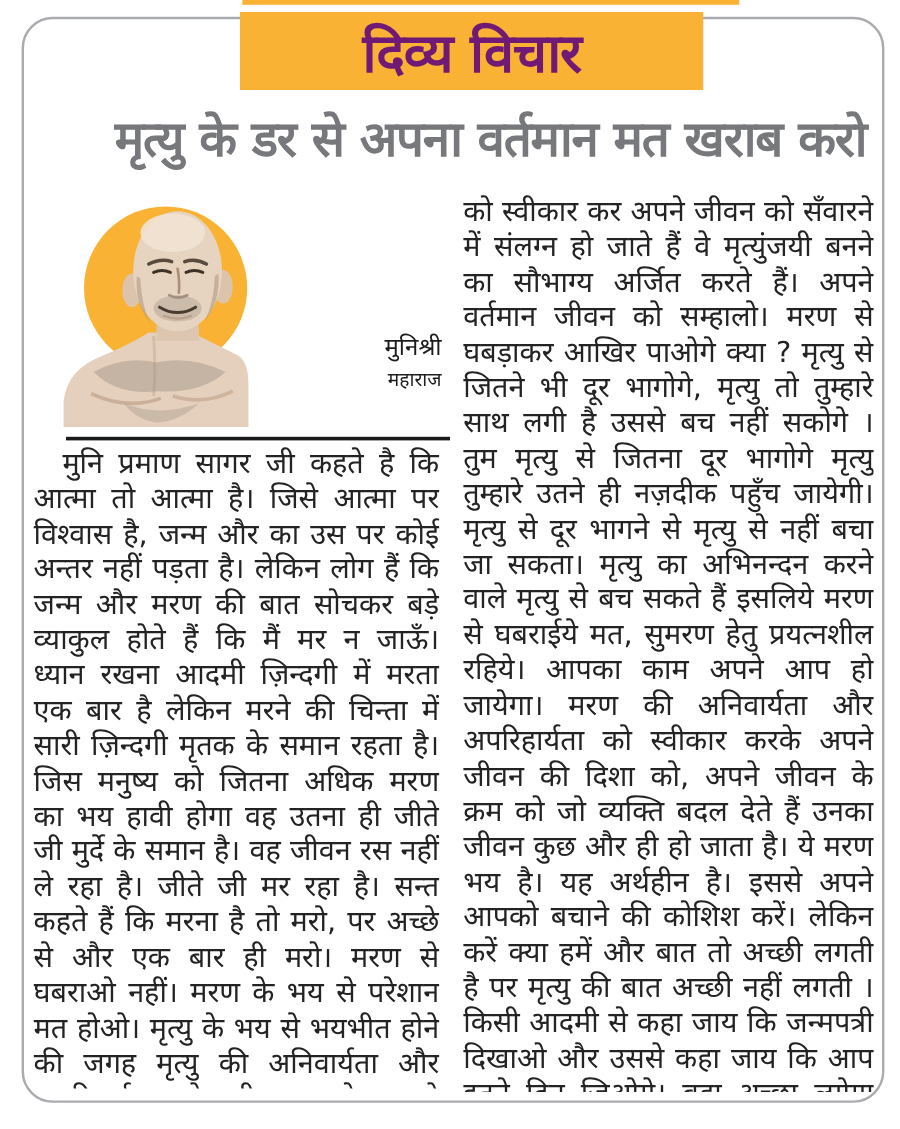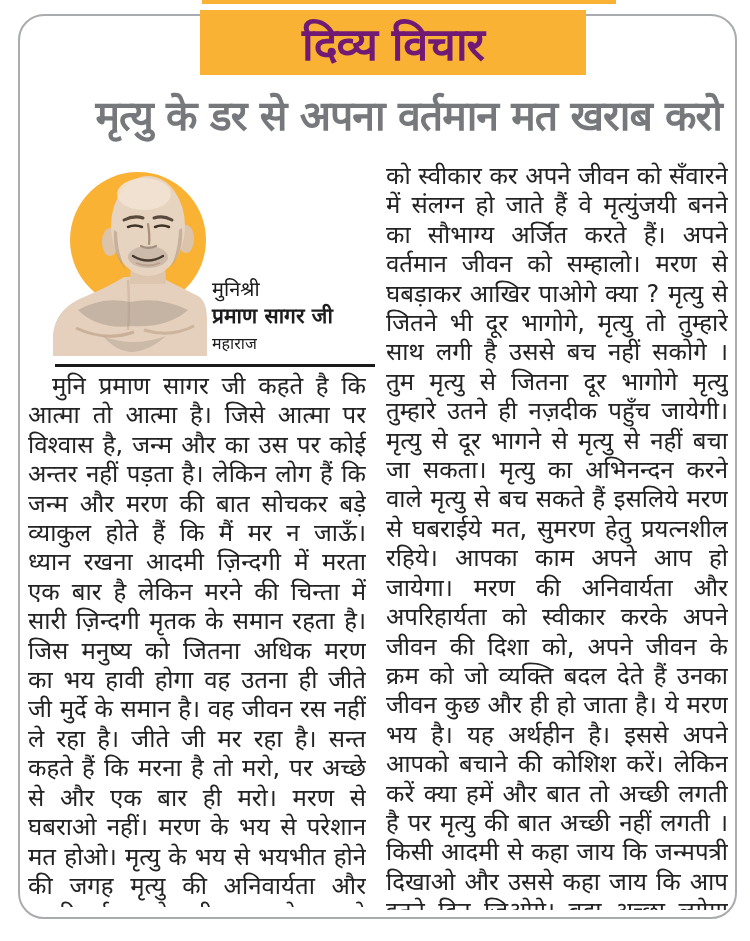--- a/index.html
+++ b/index.html
@@ -34,21 +34,21 @@
   .headline{
     position:absolute;left:28px;top:86px;width:694px;height:56px;
     text-align:right;font-size:41px;font-weight:700;color:var(--headline);
     letter-spacing:-1px;white-space:nowrap;
   }
   .portrait{
     position:absolute;left:48px;top:160px;width:165px;height:196px;
   }
   .caption{
     position:absolute;left:212px;top:276px;width:156px;
-    line-height:27px;color:#1c1c1c;
+    line-height:27px;color:#1c1c1c;text-align:right;
   }
   .caption .honorific{font-size:20px;display:block;}
   .caption .name{font-size:21px;font-weight:700;display:block;}
   .caption .title{font-size:16px;display:block;}
   .divider{
     position:absolute;left:55px;top:364px;width:320px;height:3px;
     background:var(--rule);
   }
   .col{
     position:absolute;
@@ -118,21 +118,20 @@
 
     <ellipse cx="100" cy="97" rx="20" ry="11" fill="#9B8D80" opacity="0.35"></ellipse>
 
     <path d="M85,96 Q100,105 115,96" stroke="#4A3B2F" stroke-width="2.5" fill="none" stroke-linecap="round"></path>
     <path d="M88,103 Q100,108 112,103" stroke="#B49A84" stroke-width="1.8" fill="none" opacity="0.8"></path>
   </g>
 </svg>
 
 <div class="caption">
   <span class="honorific">मुनिश्री</span>
-  <span class="name">प्रमाण सागर जी</span>
   <span class="title">महाराज</span>
 </div>
 
 <div class="divider"></div>
 
 <p class="col col-left">मुनि प्रमाण सागर जी कहते है कि आत्मा तो आत्मा है। जिसे आत्मा पर विश्वास है, जन्म और का उस पर कोई अन्तर नहीं पड़ता है। लेकिन लोग हैं कि जन्म और मरण की बात सोचकर बड़े व्याकुल होते हैं कि मैं मर न जाऊँ। ध्यान रखना आदमी ज़िन्दगी में मरता एक बार है लेकिन मरने की चिन्ता में सारी ज़िन्दगी मृतक के समान रहता है। जिस मनुष्य को जितना अधिक मरण का भय हावी होगा वह उतना ही जीते जी मुर्दे के समान है। वह जीवन रस नहीं ले रहा है। जीते जी मर रहा है। सन्त कहते हैं कि मरना है तो मरो, पर अच्छे से और एक बार ही मरो। मरण से घबराओ नहीं। मरण के भय से परेशान मत होओ। मृत्यु के भय से भयभीत होने की जगह मृत्यु की अनिवार्यता और अपरिहार्यता को स्वीकार करो। अपने जीवन को मृत्युंजयी बनाने का प्रयत्न करो। जो व्यक्ति मृत्यु की अनिवार्यता और अपरिहार्यता</p>
 
 <p class="col col-right">को स्वीकार कर अपने जीवन को सँवारने में संलग्न हो जाते हैं वे मृत्युंजयी बनने का सौभाग्य अर्जित करते हैं। अपने वर्तमान जीवन को सम्हालो। मरण से घबड़ाकर आखिर पाओगे क्या ? मृत्यु से जितने भी दूर भागोगे, मृत्यु तो तुम्हारे साथ लगी है उससे बच नहीं सकोगे । तुम मृत्यु से जितना दूर भागोगे मृत्यु तुम्हारे उतने ही नज़दीक पहुँच जायेगी। मृत्यु से दूर भागने से मृत्यु से नहीं बचा जा सकता। मृत्यु का अभिनन्दन करने वाले मृत्यु से बच सकते हैं इसलिये मरण से घबराईये मत, सुमरण हेतु प्रयत्नशील रहिये। आपका काम अपने आप हो जायेगा। मरण की अनिवार्यता और अपरिहार्यता को स्वीकार करके अपने जीवन की दिशा को, अपने जीवन के क्रम को जो व्यक्ति बदल देते हैं उनका जीवन कुछ और ही हो जाता है। ये मरण भय है। यह अर्थहीन है। इससे अपने आपको बचाने की कोशिश करें। लेकिन करें क्या हमें और बात तो अच्छी लगती है पर मृत्यु की बात अच्छी नहीं लगती । किसी आदमी से कहा जाय कि जन्मपत्री दिखाओ और उससे कहा जाय कि आप इतने दिन जिओगे। बड़ा अच्छा लगेगा उसे । पर यह कहा जाय कि इतने दिन बाद मर जाओगे तो उसे पसन्द नहीं आयेगा।</p>
 
 </body></html>

